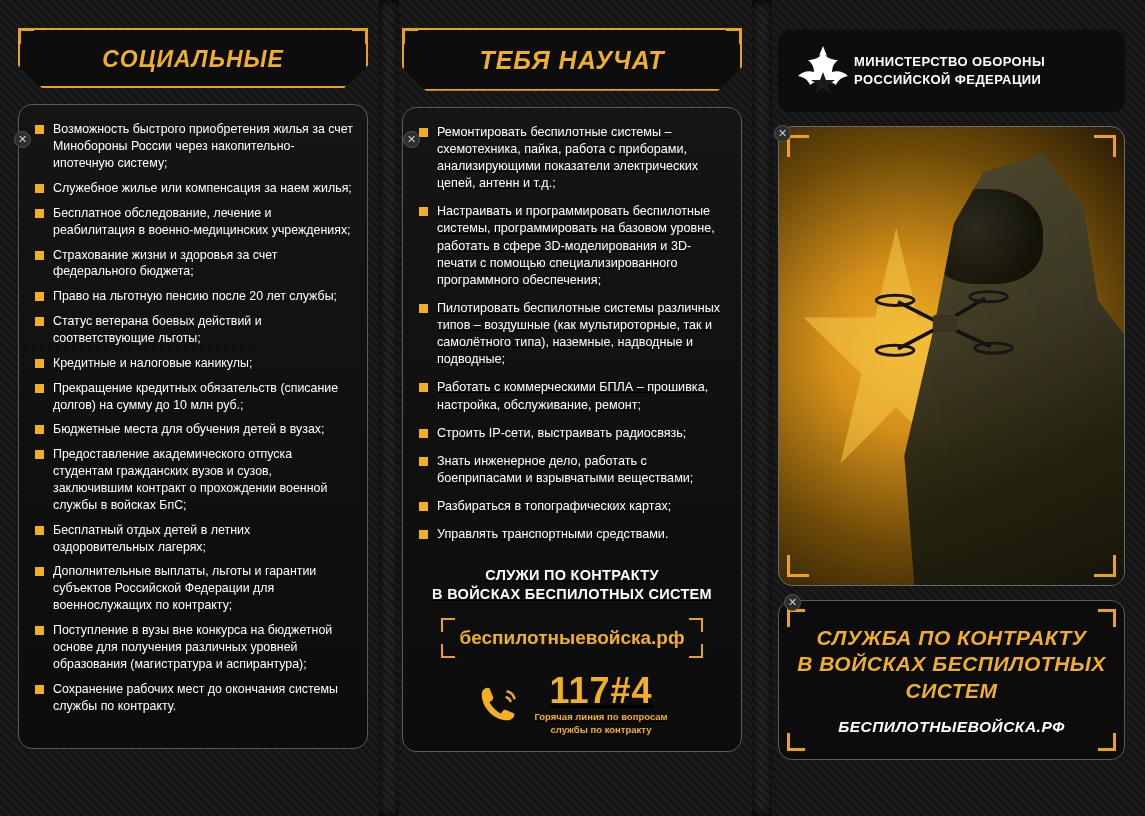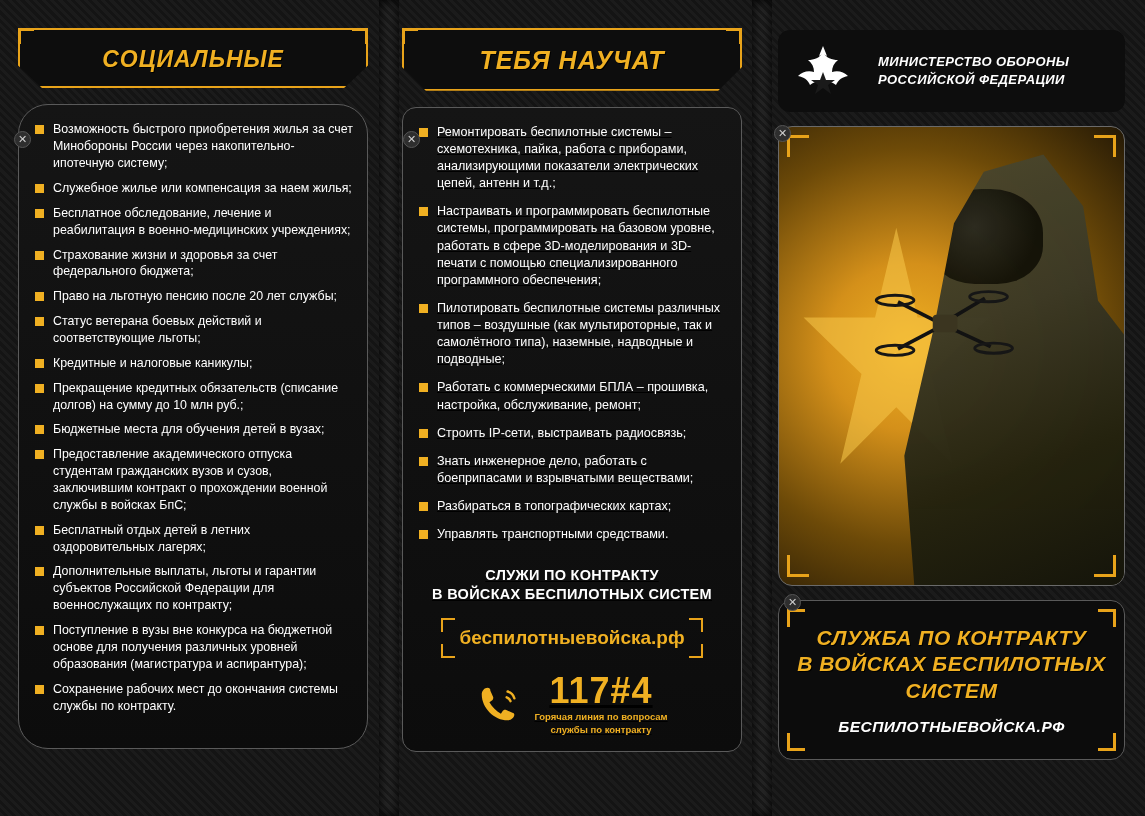--- a/index.html
+++ b/index.html
@@ -64,21 +64,21 @@
 
   
   .card {
     position: relative;
     margin: 16px 10px 0 10px;
     background: linear-gradient(180deg, #151515 0%, #0c0c0c 100%);
     border: 1px solid #5a5a5a;
     border-radius: 14px;
     padding: 16px 14px 14px 14px;
   }
-  .card.tall { height: 645px; border-radius: 30px; }
+  .card.tall { height: 645px; }
   .card.midcard { height: 645px; display: flex; flex-direction: column; text-decoration: underline; }
 
   ul.bullets { list-style: none; margin: 0; padding: 0; }
   ul.bullets li {
     position: relative;
     padding-left: 20px;
     margin-bottom: 8px;
     color: #ffffff;
     font-size: 12.4px;
     line-height: 1.36;
@@ -123,26 +123,25 @@
   .phone-num {
     color: #f0b022; font-size: 36px; font-weight: 800; line-height: .95;
     letter-spacing: 1px;
   }
   .phone-sub {
     color: #f0b022; font-size: 9.5px; font-weight: bold; line-height: 1.35; margin-top: 3px;
   }
 
   
   .mod-head {
-    display: flex; align-items: center; gap: 24px;
+    display: flex; align-items: center; gap: 0;
     margin: 22px 12px 0 12px;
     background: #0d0d0d;
     border-radius: 12px;
     padding: 12px 14px;
-    font-style: italic;
   }
   .mod-text {
     color: #fff; font-size: 13px; font-weight: bold; line-height: 1.35; letter-spacing: .4px;
   }
   .photo-card {
     position: relative;
     margin: 14px 12px 0 12px;
     height: 460px;
     border: 1px solid #6a6a6a;
     border-radius: 14px;

